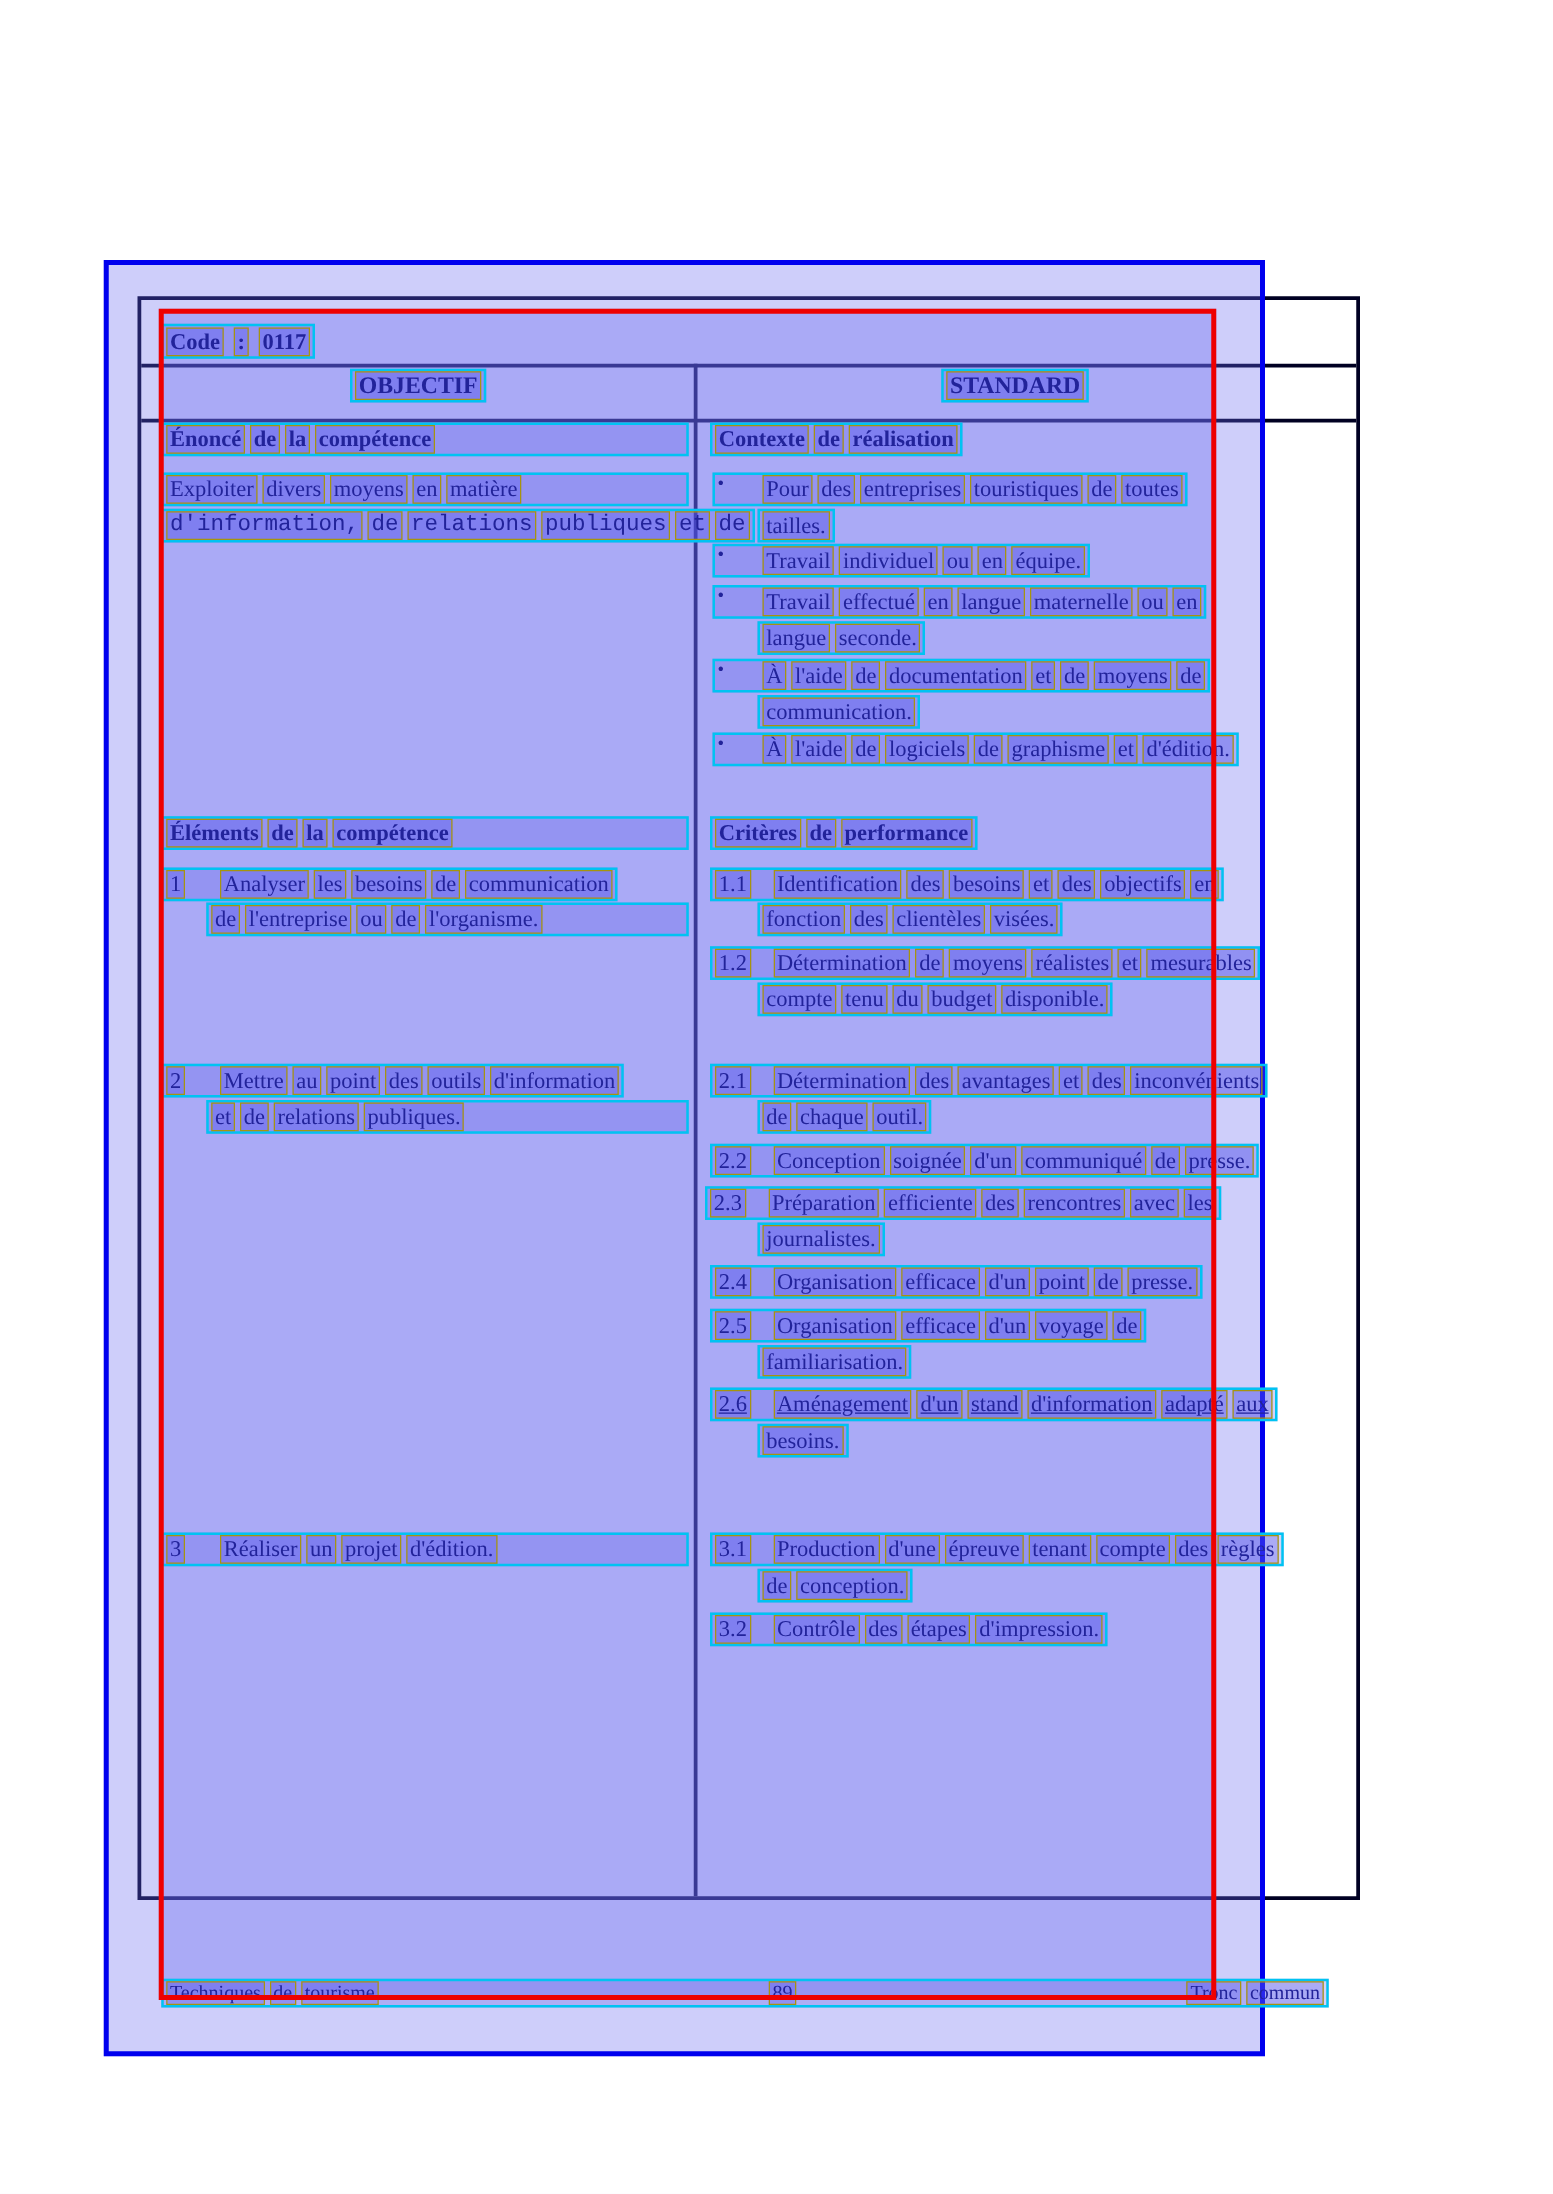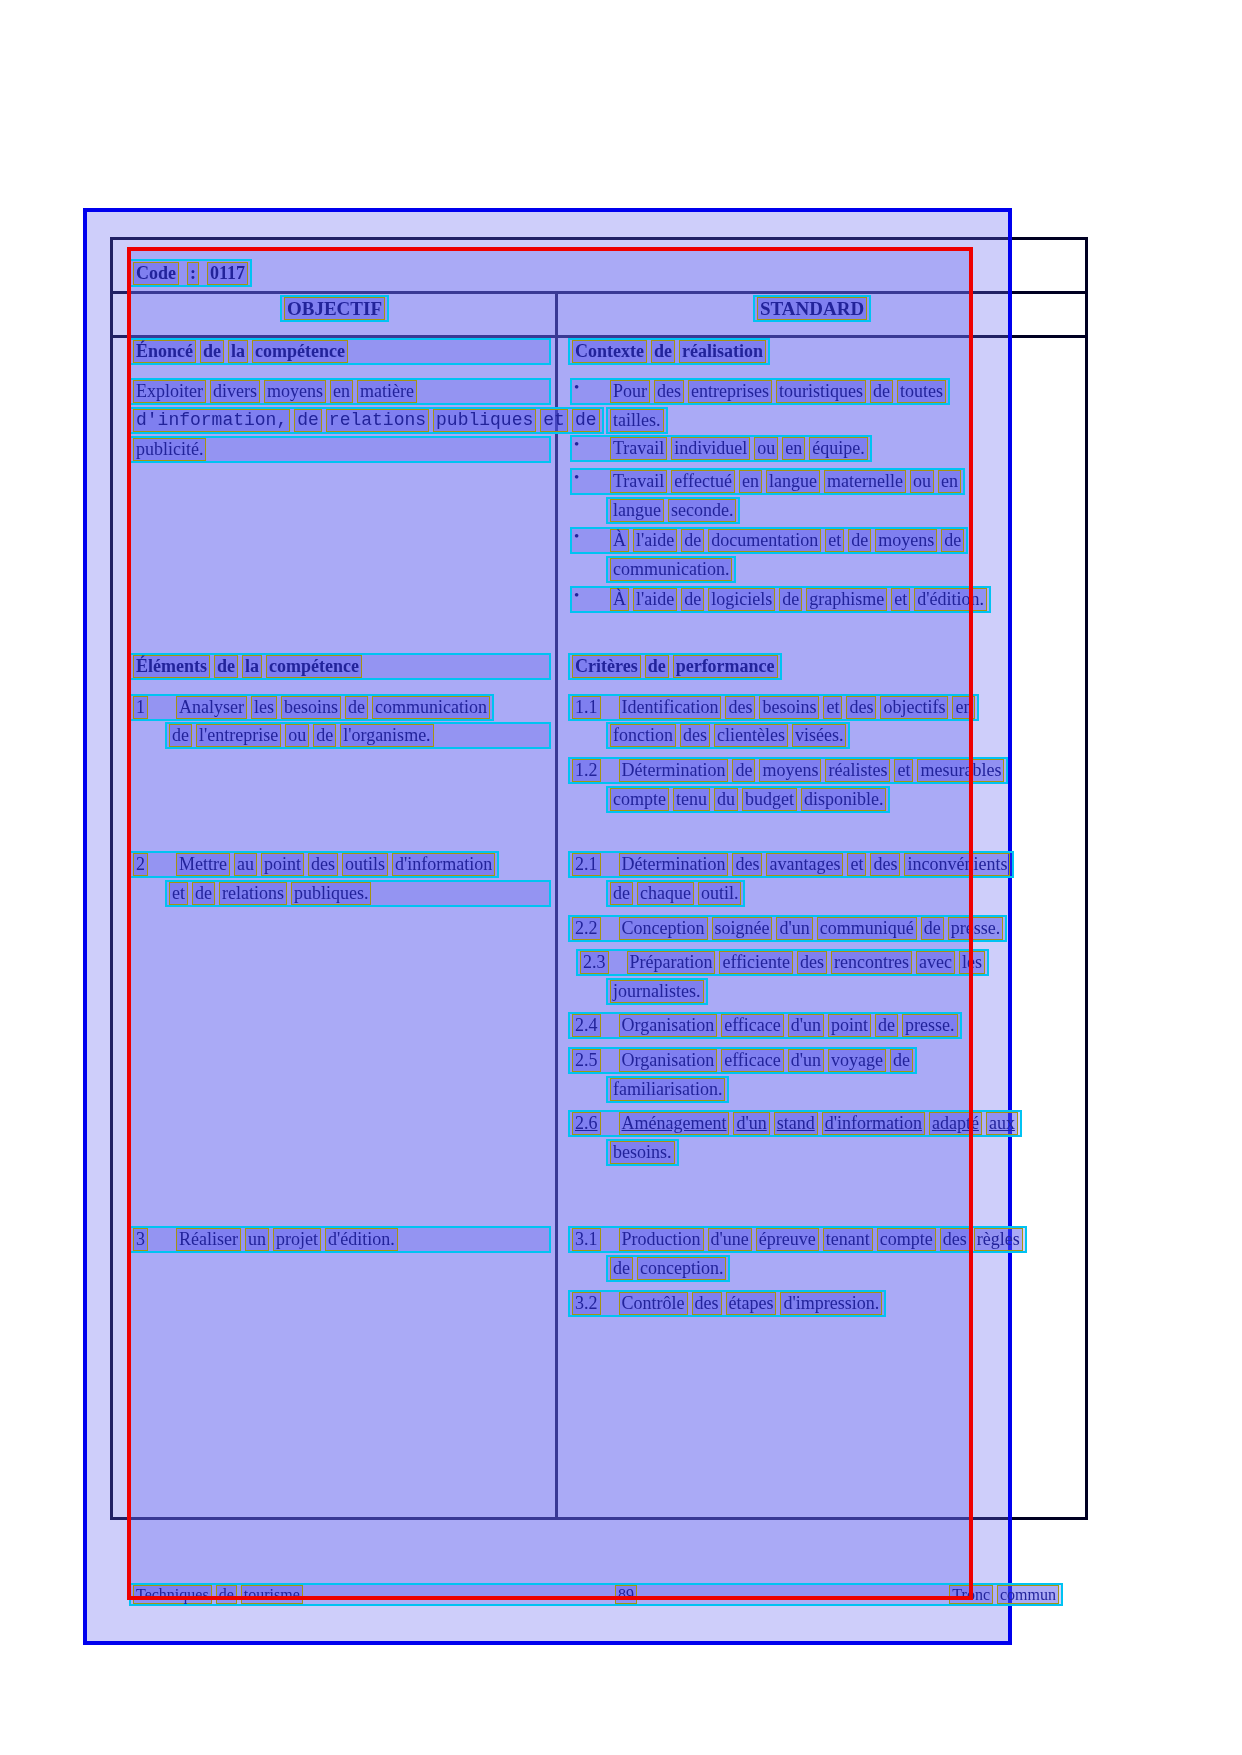--- a/index.html
+++ b/index.html
@@ -92,25 +92,20 @@
       <div class="ocr-line" style="left: 129px; top: 407px; height: 27px; min-width: 422px;">
         <span class="wgroup" style="gap: 4px; font-family: Liberation Mono, monospace;">
           <span class="ocr-word">d'information,</span>
           <span class="ocr-word">de</span>
           <span class="ocr-word">relations</span>
           <span class="ocr-word">publiques</span>
           <span class="ocr-word">et</span>
           <span class="ocr-word">de</span>
         </span>
       </div>
-      <div class="ocr-line" style="left: 129px; top: 436px; height: 27px; min-width: 422px;">
-        <span class="wgroup" style="gap: 4px;">
-          <span class="ocr-word">publicité.</span>
-        </span>
-      </div>
       <div class="ocr-line" style="left: 570px; top: 378px; height: 27px;">
         <span class="wgroup" style="gap: 4px;">
           <span class="ocr-bullet">•</span>
           <span class="sp" style="width: 18px;"></span>
           <span class="ocr-word">Pour</span>
           <span class="ocr-word">des</span>
           <span class="ocr-word">entreprises</span>
           <span class="ocr-word">touristiques</span>
           <span class="ocr-word">de</span>
           <span class="ocr-word">toutes</span>
@@ -305,21 +300,21 @@
           <span class="ocr-word">2.2</span>
           <span class="sp" style="width: 10px;"></span>
           <span class="ocr-word">Conception</span>
           <span class="ocr-word">soignée</span>
           <span class="ocr-word">d'un</span>
           <span class="ocr-word">communiqué</span>
           <span class="ocr-word">de</span>
           <span class="ocr-word">presse.</span>
         </span>
       </div>
-      <div class="ocr-line" style="left: 576px; top: 949px; height: 27px;">
+      <div class="ocr-line" style="left: 564px; top: 949px; height: 27px;">
         <span class="wgroup" style="gap: 4px;">
           <span class="ocr-word">2.3</span>
           <span class="sp" style="width: 10px;"></span>
           <span class="ocr-word">Préparation</span>
           <span class="ocr-word">efficiente</span>
           <span class="ocr-word">des</span>
           <span class="ocr-word">rencontres</span>
           <span class="ocr-word">avec</span>
           <span class="ocr-word">les</span>
         </span>

